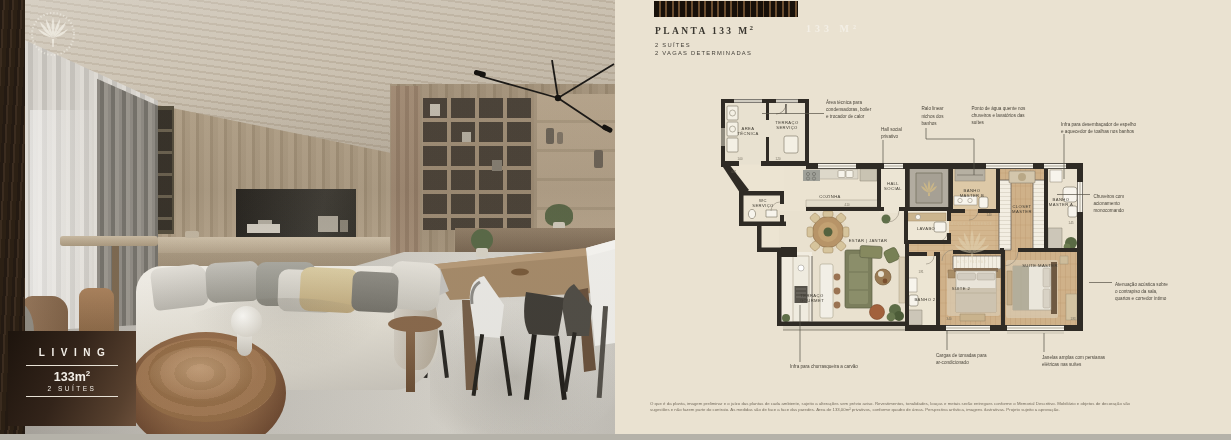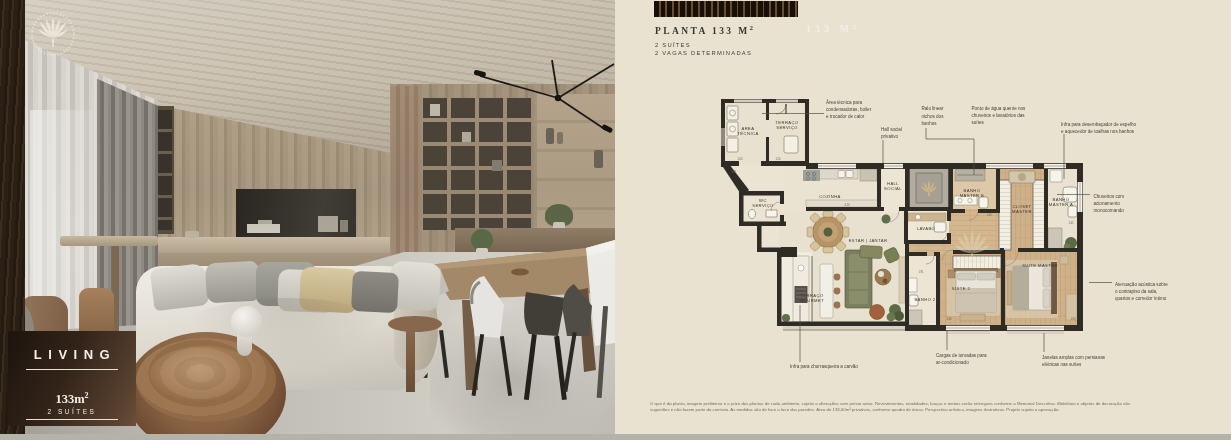--- a/index.html
+++ b/index.html
@@ -166,23 +166,23 @@
         <path d="M27 31 C33 27 38 22 40 15 C34 20 30 25 27 31Z"></path>
         <path d="M27 31 C22 30 16 28 12 22 C18 25 23 28 27 31Z"></path>
         <path d="M27 31 C32 30 38 28 42 22 C36 25 31 28 27 31Z"></path>
         <path d="M25.9 32 L28.1 32 L27.6 40 L26.4 40Z"></path>
       </g>
     </svg>
 
     <div class="abs" style="left:8px;top:331px;width:128px;height:95px;
       background:linear-gradient(115deg,#1d140d 0%,#33241a 45%,#57402e 85%,#6b4f3a 100%);"></div>
     <div class="abs" style="left:8px;top:331px;width:128px;height:95px;color:#f3efe8;text-align:center;">
-      <div style="margin-top:16px;font-size:13px;letter-spacing:6.5px;font-weight:bold;text-indent:6px;">LIVING</div>
+      <div style="margin-top:16px;font-size:10px;letter-spacing:6.5px;font-weight:bold;text-indent:6px;">LIVING</div>
       <div style="margin:7px 18px 0;border-top:1px solid #e8e2d6;"></div>
-      <div style="margin-top:21px;font-size:12.5px;font-weight:bold;font-family:Liberation Serif, serif;">133m<span style="font-size:8px;vertical-align:super;">2</span></div>
+      <div style="margin-top:3px;font-size:12.5px;font-weight:bold;">133m<span style="font-size:8px;vertical-align:super;">2</span></div>
       <div style="margin-top:1px;font-size:6.5px;letter-spacing:2.5px;">2 SUÍTES</div>
       <div style="margin:4px 18px 0;border-top:1px solid #e8e2d6;"></div>
     </div>
   </div>
 
   <div class="abs" style="left:654px;top:1px;width:144px;height:16px;
     background:repeating-linear-gradient(90deg,#171009 0 4.5px,#6b4e30 4.5px 6.5px);"></div>
 
   <div class="abs" style="left:655px;top:24px;font-family:'Liberation Serif',serif;font-size:9.5px;font-weight:bold;letter-spacing:2.4px;color:#39362f;">PLANTA 133 M<span style="font-size:7px;vertical-align:super;">2</span></div>
   <div class="abs" style="left:655px;top:41.5px;font-size:5.8px;letter-spacing:1.25px;color:#45413a;">2 SUÍTES</div>

